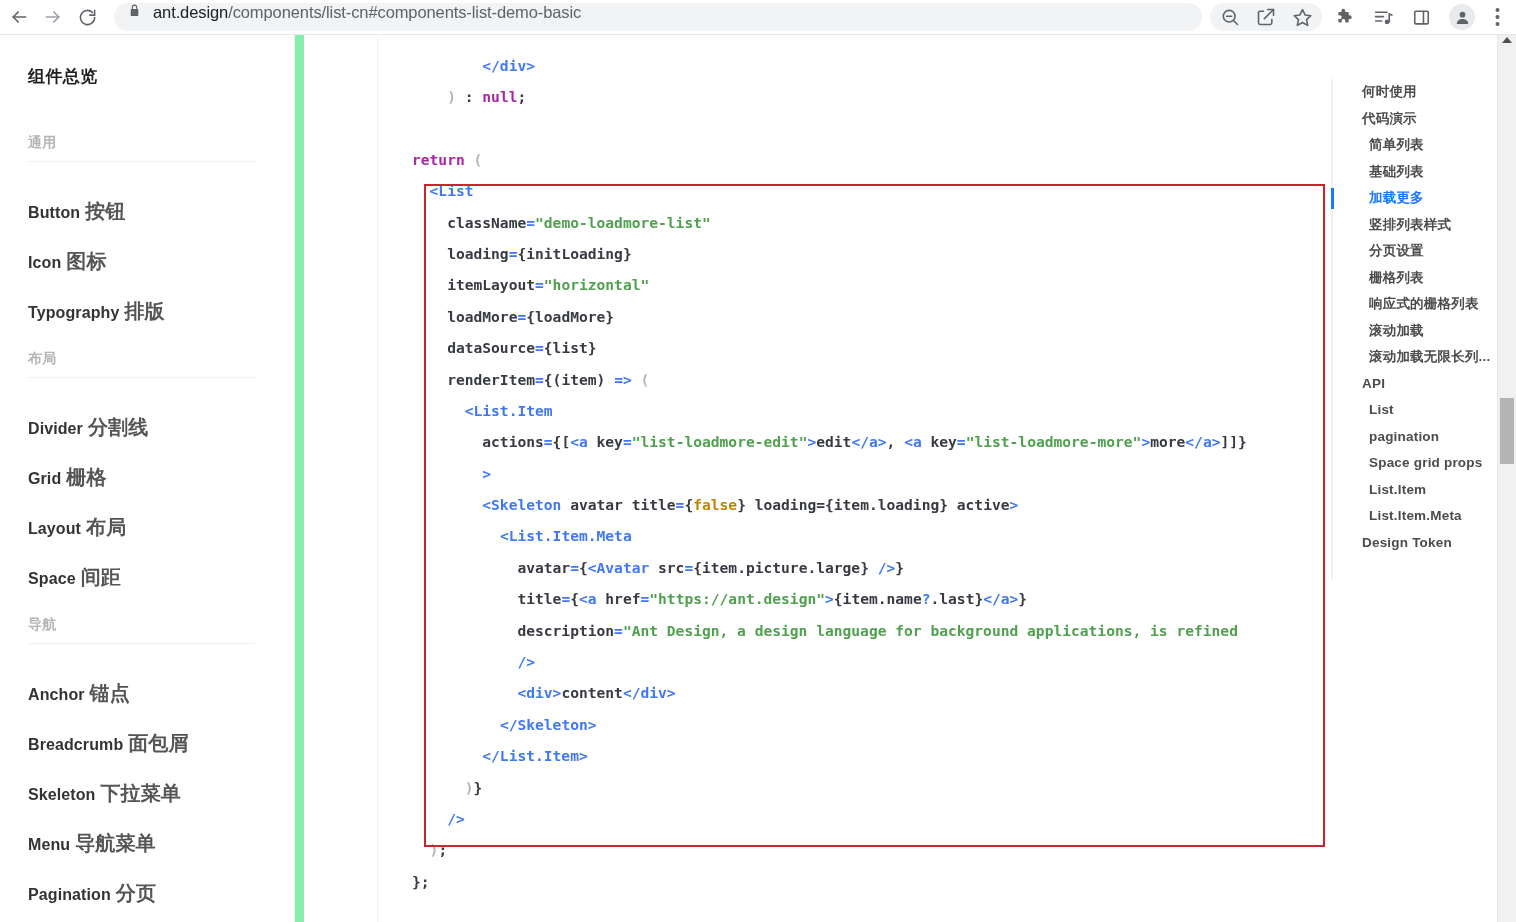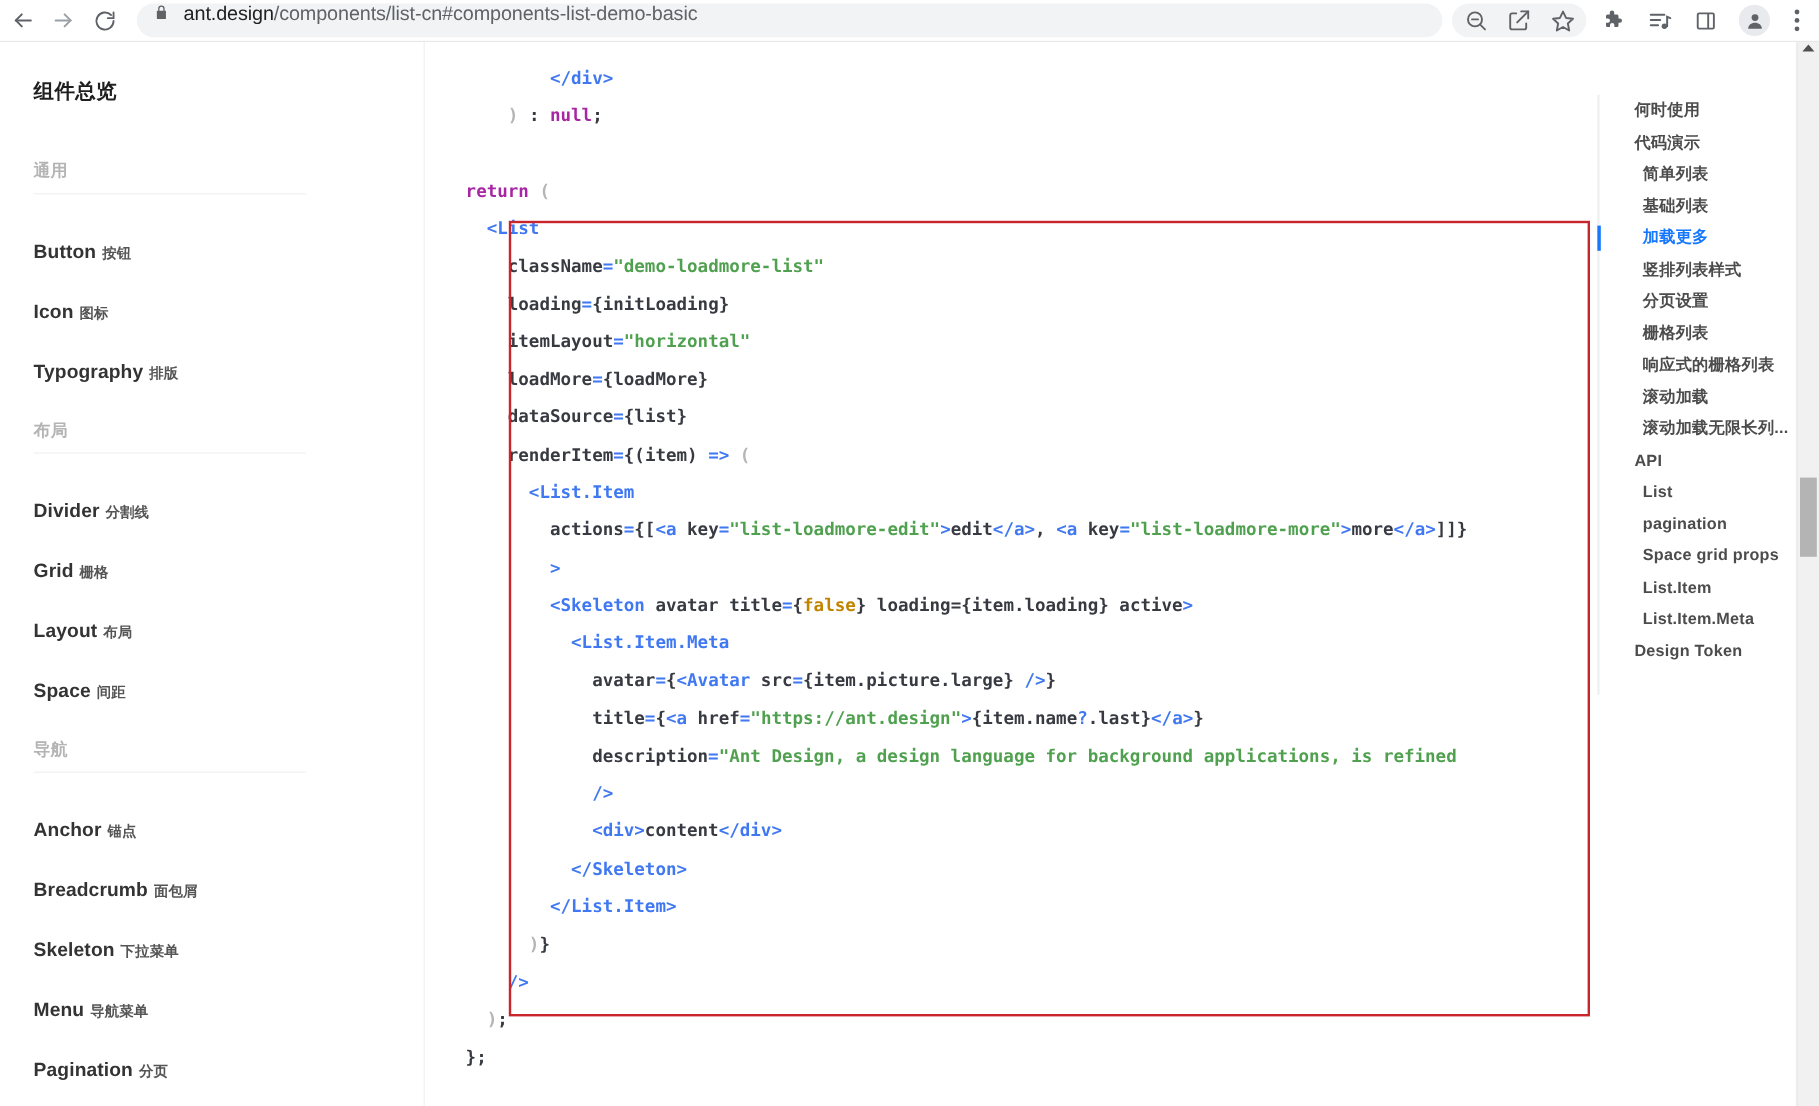--- a/index.html
+++ b/index.html
@@ -105,26 +105,26 @@
     margin-bottom: 24px;
   }
   .side-item {
     font-size: 16px;
     color: #333;
     height: 50px;
     line-height: 50px;
     white-space: nowrap;
     letter-spacing: 0.1px;
   }
-  .side-item .cn { font-size: 12px; color: #555; margin-left: 5px; }
+  .side-item .cn { font-size: 20px; color: #555; margin-left: 5px; }
   .side-gap { height: 14px; }
 
   
   #content {
-    position: absolute; top: 0; left: 280px;
+    position: absolute; top: 0; left: 304px;
     width: 1035px; height: 887px;
     background: #fff;
     overflow: hidden;
   }
   #code-gutter-line {
     position: absolute; top: 0; left: 73px;
     width: 1px; height: 887px;
     background: #f0f0f0;
   }
   #code-area {

